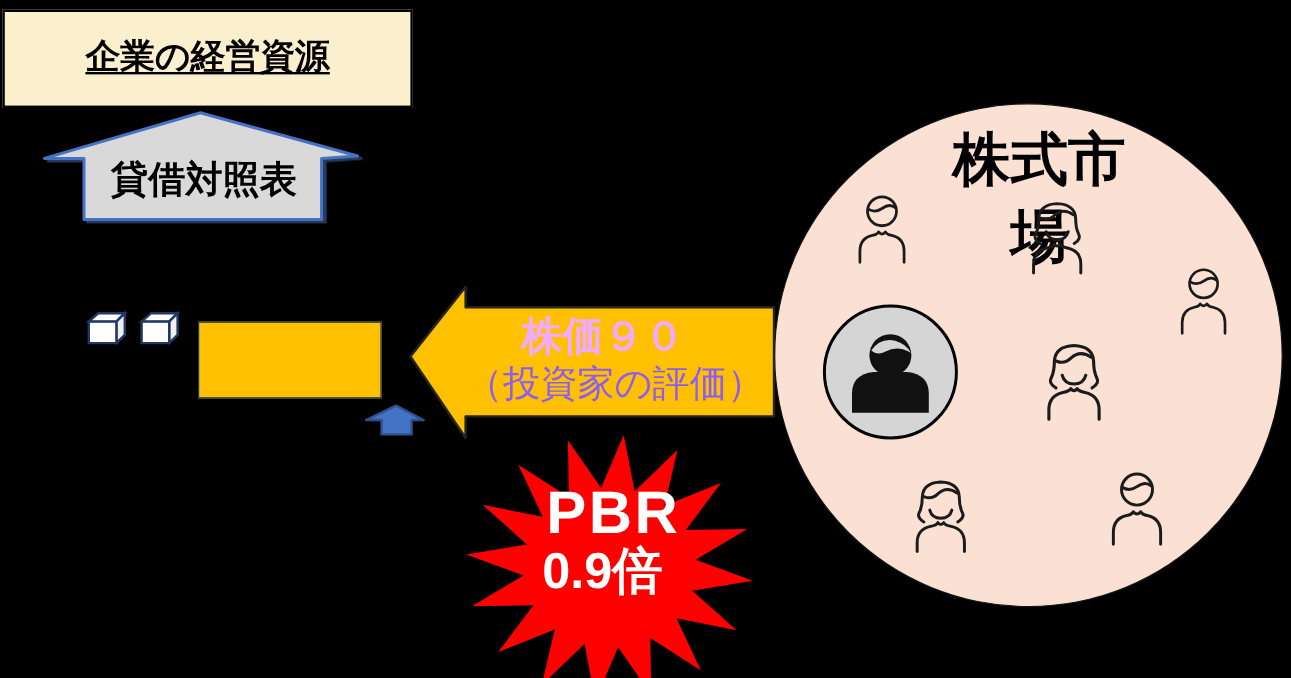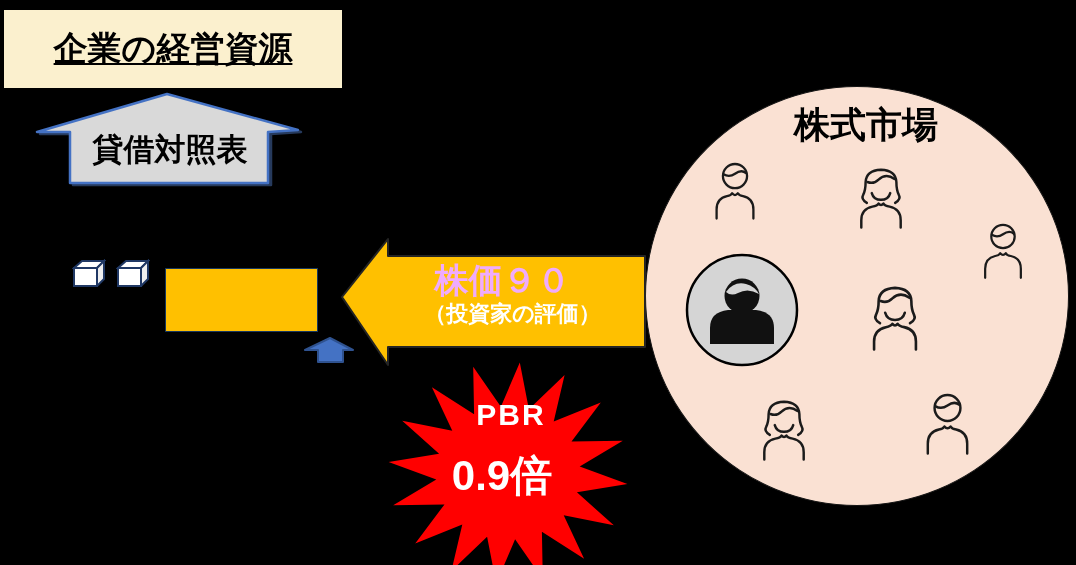--- a/index.html
+++ b/index.html
@@ -10,43 +10,43 @@
   }
   .abs{position:absolute;}
   .ctr{text-align:center;}
   
   #resource-box{
     left:2px;top:8px;width:338px;height:78px;
     background:#FBF0CE;border:2.5px solid #000;
     display:flex;flex-direction:column;align-items:center;justify-content:center;
     color:#000;font-weight:bold;line-height:1.15;
   }
-  #resource-box .l1{font-size:34px;text-decoration:underline;text-decoration-thickness:2px;text-underline-offset:3px;}
+  #resource-box .l1{font-size:29px;text-decoration:underline;text-decoration-thickness:2px;text-underline-offset:3px;}
   #resource-box .l2{font-size:27px;}
   
   #balance-arrow-svg{left:30px;top:90px;filter:drop-shadow(3px 2px 0 rgba(70,105,170,.55));}
   #balance-arrow-label{left:60px;top:129px;width:220px;font-size:31px;font-weight:bold;color:#000;}
   
   #cubes-svg{left:72px;top:259px;}
   
   #asset-rect{left:165px;top:268px;width:151px;height:62px;background:#FFC000;border:1.5px solid #17375E;}
   
   #blue-arrow-svg{left:303px;top:336px;}
   
   #market-circle{left:645px;top:86px;width:422px;height:418px;border-radius:50%;
     background:#FAE1D3;border:1.5px solid #141414;}
-  #market-title{left:786px;top:101px;width:160px;font-size:36px;font-weight:bold;color:#000;}
+  #market-title{left:786px;top:101px;width:160px;font-size:48px;font-weight:bold;color:#000;}
   .person{stroke:#1b1b1b;stroke-width:2;fill:none;stroke-linecap:round;stroke-linejoin:round;}
   
   #price-arrow-svg{left:340px;top:236px;}
   #price-line1{left:390px;top:258px;width:225px;font-size:34px;font-weight:bold;color:#f0abfc;white-space:nowrap;}
-  #price-line2{left:385px;top:299px;width:255px;font-size:22px;font-weight:bold;color:#ffffff;white-space:nowrap;}
+  #price-line2{left:385px;top:299px;width:255px;font-size:31px;font-weight:normal;color:#8b5cf6;white-space:nowrap;}
   
   #pbr-star-svg{left:386px;top:360px;}
-  #pbr-line1{left:451px;top:398px;width:120px;font-size:30px;font-weight:bold;color:#fff;letter-spacing:2px;}
+  #pbr-line1{left:451px;top:398px;width:120px;font-size:50px;font-weight:bold;color:#fff;letter-spacing:2px;}
   #pbr-line2{left:422px;top:448px;width:160px;font-size:42px;font-weight:bold;color:#fff;}
 </style>
 </head>
 <body>
 
 <svg width="0" height="0" style="position:absolute">
   <defs>
     <symbol id="sym-male" viewBox="0 0 40 52">
       <g class="person">
         <circle cx="20" cy="13" r="10.5"></circle>

